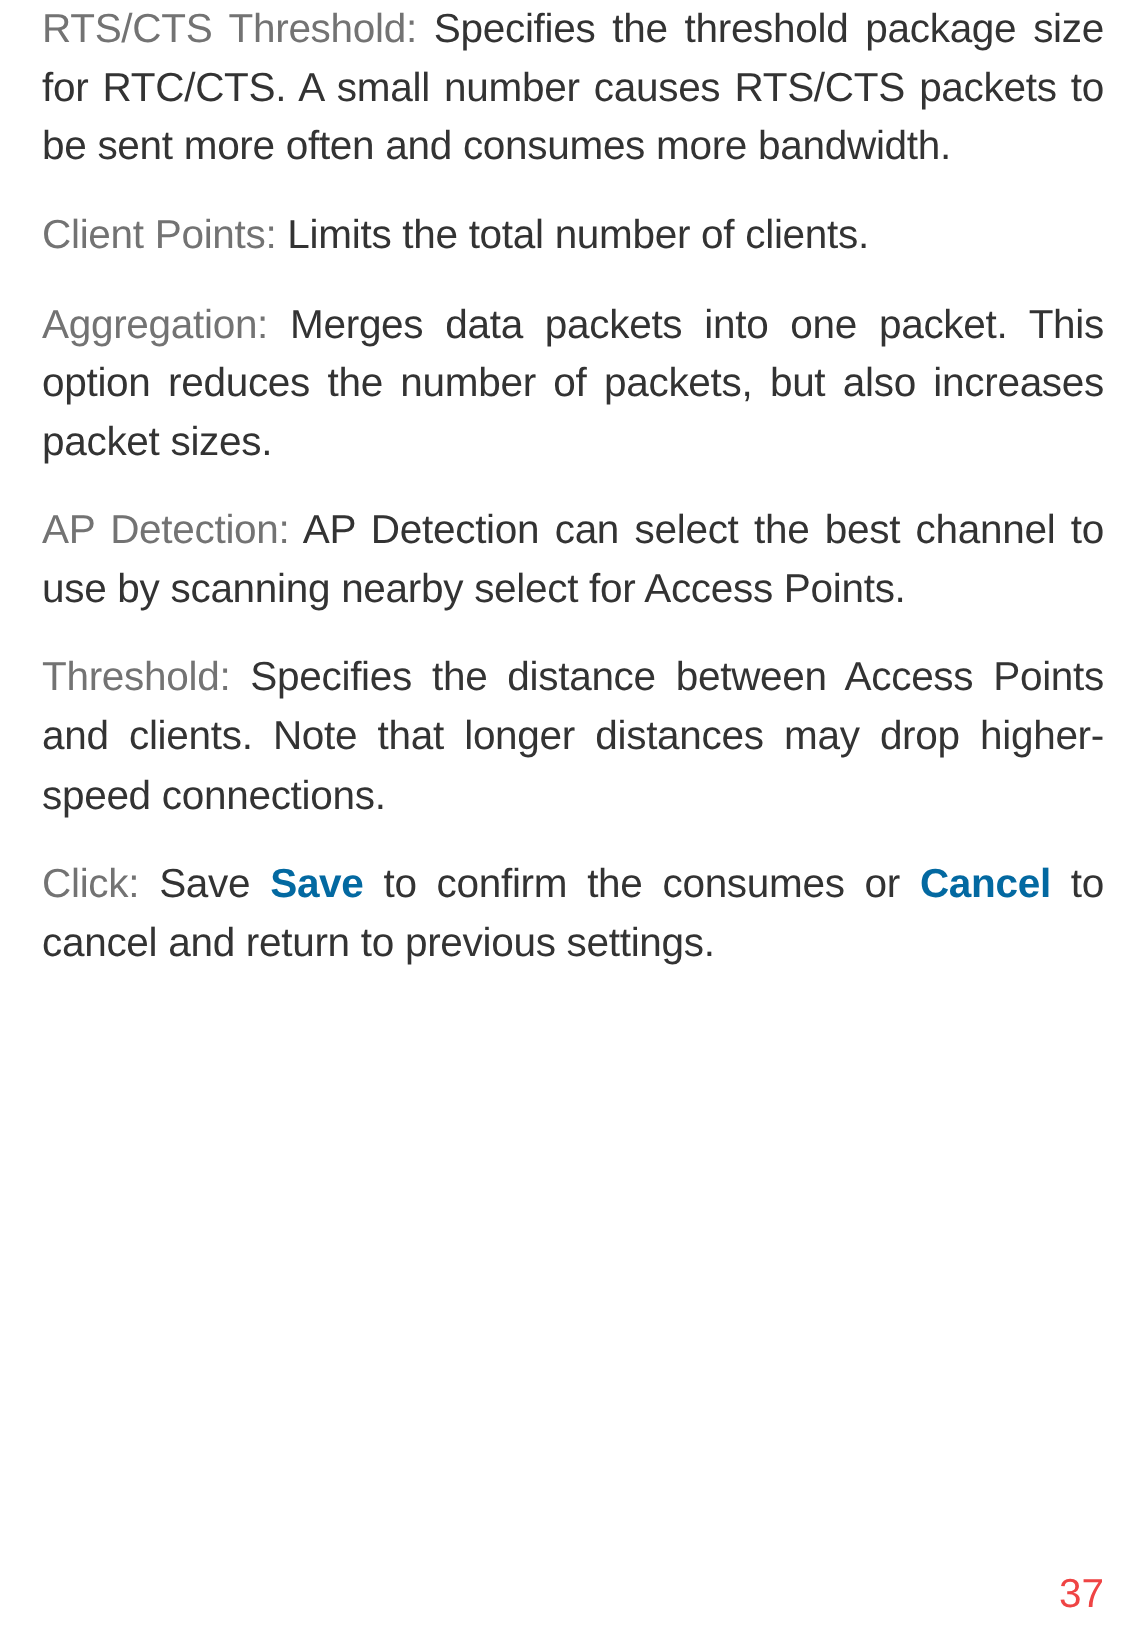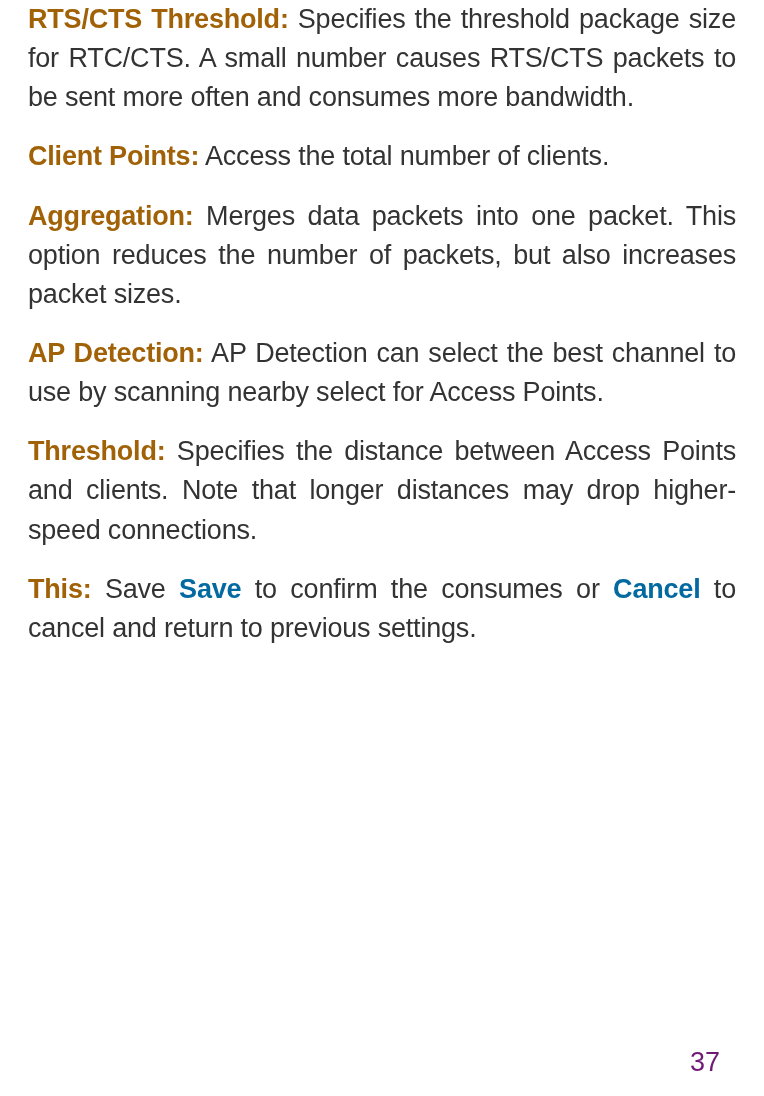--- a/index.html
+++ b/index.html
@@ -17,55 +17,55 @@
       padding: 0 28px;
       position: relative;
       background: #ffffff;
     }
     .entry {
       margin-bottom: 20px;
       text-align: justify;
       letter-spacing: -0.2px;
     }
     .term {
-      font-weight: 700;
-      color: #a16207;
+      font-weight: 400;
+      color: #737373;
     }
     .inline-bold {
       font-weight: 700;
       color: #0369a1;
     }
     .page-number {
       position: absolute;
       bottom: 14px;
-      right: 44px;
+      right: 28px;
       font-size: 27px;
-      color: #701a75;
+      color: #ef4444;
     }
   </style>
 </head>
 <body>
 
 <div class="entry">
   <span class="term">RTS/CTS Threshold:</span><span> Specifies the threshold package size for RTC/CTS. A small number causes RTS/CTS packets to be sent more often and consumes more bandwidth.</span>
 </div>
 
 <div class="entry">
-  <span class="term">Client Points:</span><span> Access the total number of clients.</span>
+  <span class="term">Client Points:</span><span> Limits the total number of clients.</span>
 </div>
 
 <div class="entry">
   <span class="term">Aggregation:</span><span> Merges data packets into one packet. This option reduces the number of packets, but also increases packet sizes.</span>
 </div>
 
 <div class="entry">
   <span class="term">AP Detection:</span><span> AP Detection can select the best channel to use by scanning nearby select for Access Points.</span>
 </div>
 
 <div class="entry">
   <span class="term">Threshold:</span><span> Specifies the distance between Access Points and clients. Note that longer distances may drop higher-speed connections.</span>
 </div>
 
 <div class="entry">
-  <span class="term">This:</span><span> Save </span><span class="inline-bold">Save</span><span> to confirm the consumes or </span><span class="inline-bold">Cancel</span><span> to cancel and return to previous settings.</span>
+  <span class="term">Click:</span><span> Save </span><span class="inline-bold">Save</span><span> to confirm the consumes or </span><span class="inline-bold">Cancel</span><span> to cancel and return to previous settings.</span>
 </div>
 
 <div class="page-number">37</div>
 
 </body></html>

